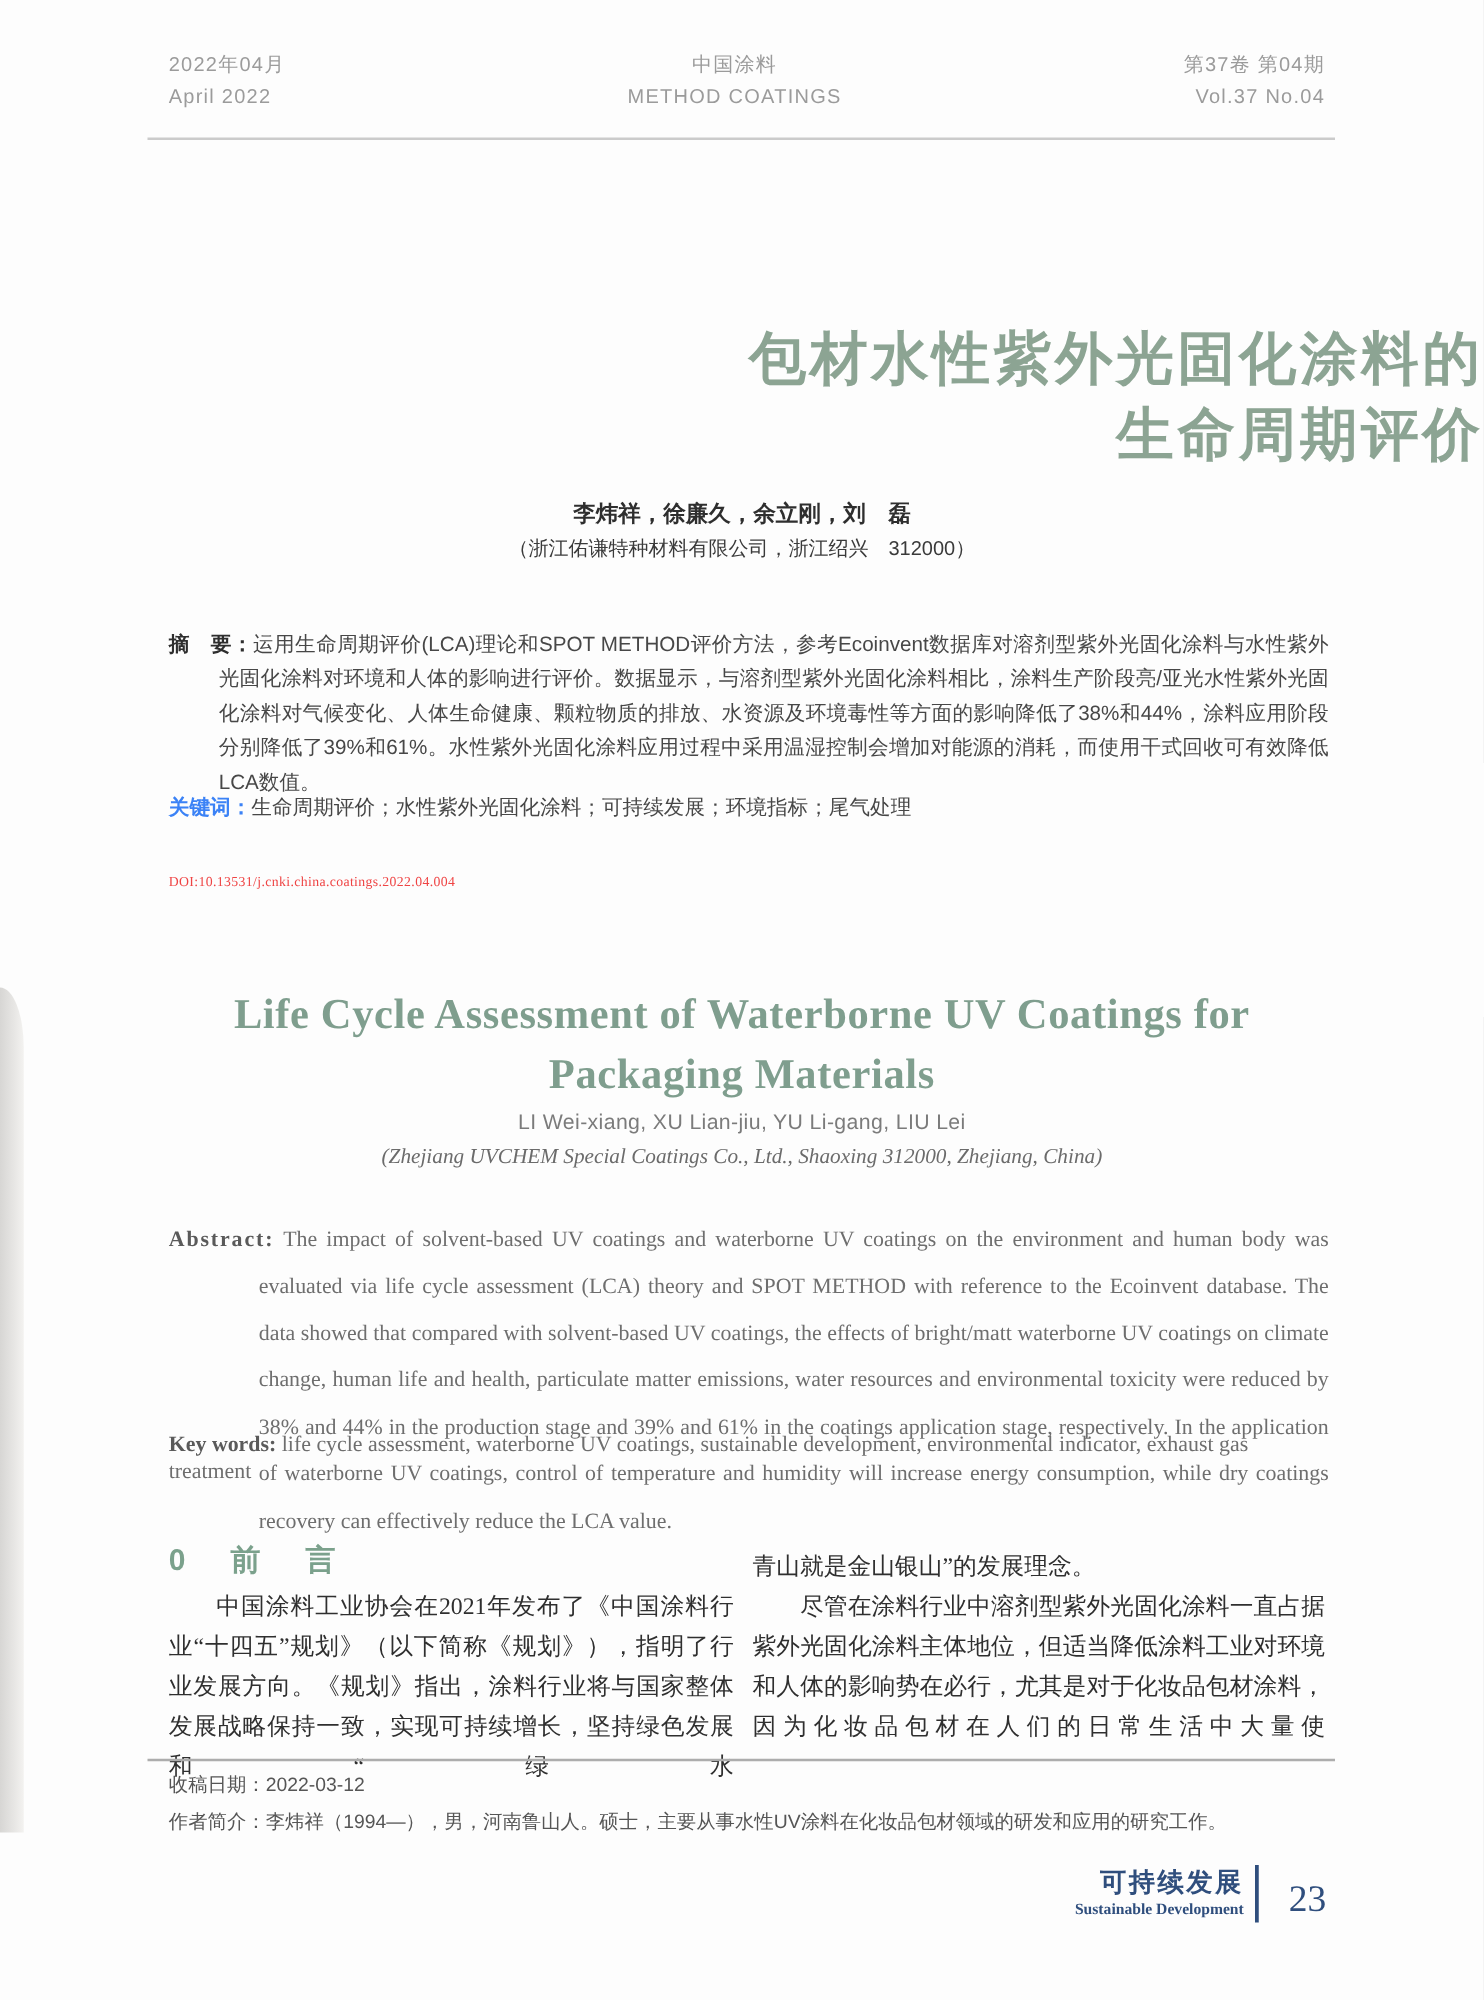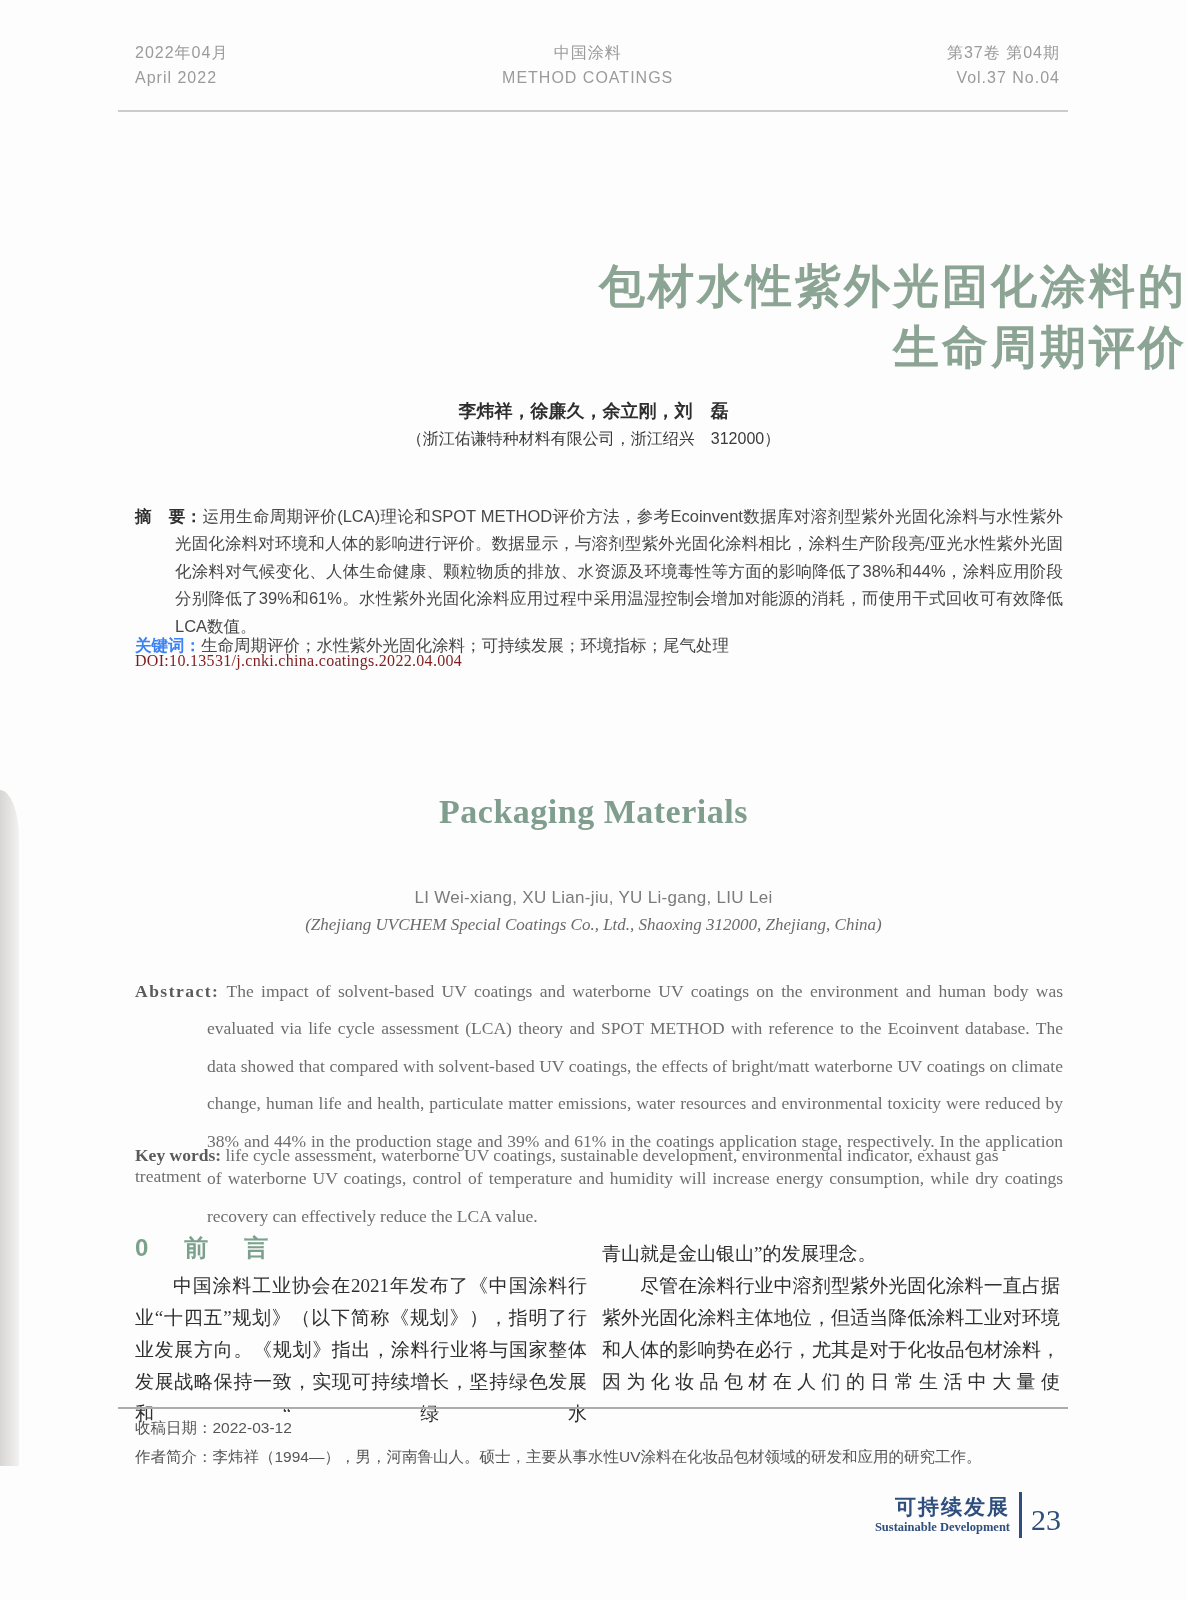--- a/index.html
+++ b/index.html
@@ -52,23 +52,23 @@
     position:absolute;top:618px;left:135px;width:928px;
     font-size:16.5px;color:#474747;
   }
   .keywords-zh .lbl{font-weight:bold;color:#3b82f6;font-family:Liberation Serif, serif;}
   .meta-row{
     position:absolute;top:650px;left:135px;width:928px;
     display:flex;justify-content:space-between;
     font-size:16.5px;color:#474747;white-space:nowrap;
   }
   .doi-line{
-    position:absolute;top:652px;left:135px;
-    font-family:"Liberation Serif", serif;
-    font-size:16px;color:#7f1d1d;letter-spacing:0.3px;
+    position:absolute;top:700px;left:135px;
+    font-family:"Liberation Serif", serif;
+    font-size:11px;color:#ef4444;letter-spacing:0.3px;
   }
   
   .scan-shadow{
     position:absolute;left:0;top:790px;width:19px;height:676px;
     background:linear-gradient(to right,#d7d6d4 0%,#e6e5e3 55%,#f3f2f0 100%);
     border-radius:0 100% 0 0 / 0 48px 0 0;
   }
   
   .title-en{
     position:absolute;top:788px;left:0;width:100%;
@@ -135,21 +135,21 @@
   .page-footer{
     position:absolute;top:1492px;right:126px;
     display:flex;align-items:center;
   }
   .pf-names{text-align:right;padding-right:9px;}
   .pf-zh{font-weight:bold;font-size:21px;color:#2f4e7d;letter-spacing:2px;line-height:24px;}
   .pf-en{font-family:"Liberation Serif", serif;font-weight:bold;font-size:12.5px;color:#2f4e7d;line-height:17px;}
   .pf-bar{width:3px;height:46px;background:#2f4e7d;}
   .pf-num{
     font-family:"Liberation Serif", serif;
-    font-size:30px;color:#2f4e7d;padding-left:9px;padding-top:10px;
+    font-size:30px;color:#2f4e7d;padding-left:24px;padding-top:10px;
   }
 </style>
 </head>
 <body>
 
 <div class="page">
 
   <div class="journal-header">
     <div class="hcol l">
       <div>2022年04月</div>
@@ -175,20 +175,21 @@
 
   <p class="abstract-zh"><span class="lbl">摘　要：</span><span>运用生命周期评价(LCA)理论和SPOT METHOD评价方法，参考Ecoinvent数据库对溶剂型紫外光固化涂料与水性紫外光固化涂料对环境和人体的影响进行评价。数据显示，与溶剂型紫外光固化涂料相比，涂料生产阶段亮/亚光水性紫外光固化涂料对气候变化、人体生命健康、颗粒物质的排放、水资源及环境毒性等方面的影响降低了38%和44%，涂料应用阶段分别降低了39%和61%。水性紫外光固化涂料应用过程中采用温湿控制会增加对能源的消耗，而使用干式回收可有效降低LCA数值。</span></p>
 
   <p class="keywords-zh"><span class="lbl">关键词：</span><span>生命周期评价；水性紫外光固化涂料；可持续发展；环境指标；尾气处理</span></p>
 
   <div class="doi-line">DOI:10.13531/j.cnki.china.coatings.2022.04.004</div>
 
   <div class="scan-shadow"></div>
 
   <div class="title-en">
+    <div>Life Cycle Assessment of Waterborne UV Coatings for</div>
     <div>Packaging Materials</div>
   </div>
   <div class="authors-en">LI Wei-xiang, XU Lian-jiu, YU Li-gang, LIU Lei</div>
   <div class="affiliation-en">(Zhejiang UVCHEM Special Coatings Co., Ltd., Shaoxing 312000, Zhejiang, China)</div>
 
   <p class="abstract-en"><span class="lbl">Abstract:</span> <span>The impact of solvent-based UV coatings and waterborne UV coatings on the environment and human body was evaluated via life cycle assessment (LCA) theory and SPOT METHOD with reference to the Ecoinvent database. The data showed that compared with solvent-based UV coatings, the effects of bright/matt waterborne UV coatings on climate change, human life and health, particulate matter emissions, water resources and environmental toxicity were reduced by 38% and 44% in the production stage and 39% and 61% in the coatings application stage, respectively. In the application of waterborne UV coatings, control of temperature and humidity will increase energy consumption, while dry coatings recovery can effectively reduce the LCA value.</span></p>
 
   <p class="keywords-en"><span class="lbl">Key words:</span> <span>life cycle assessment, waterborne UV coatings, sustainable development, environmental indicator, exhaust gas treatment</span></p>
 
   <div class="section-heading">0　前　言</div>

